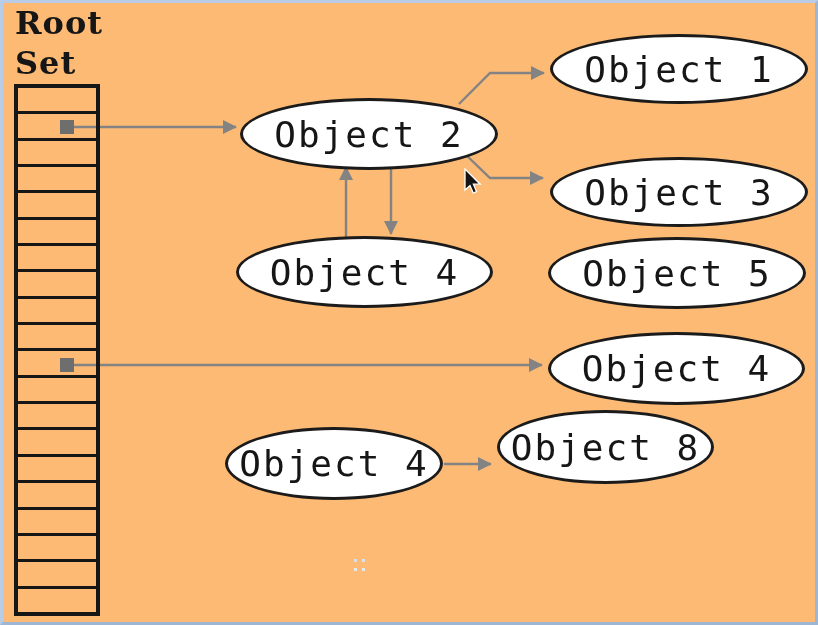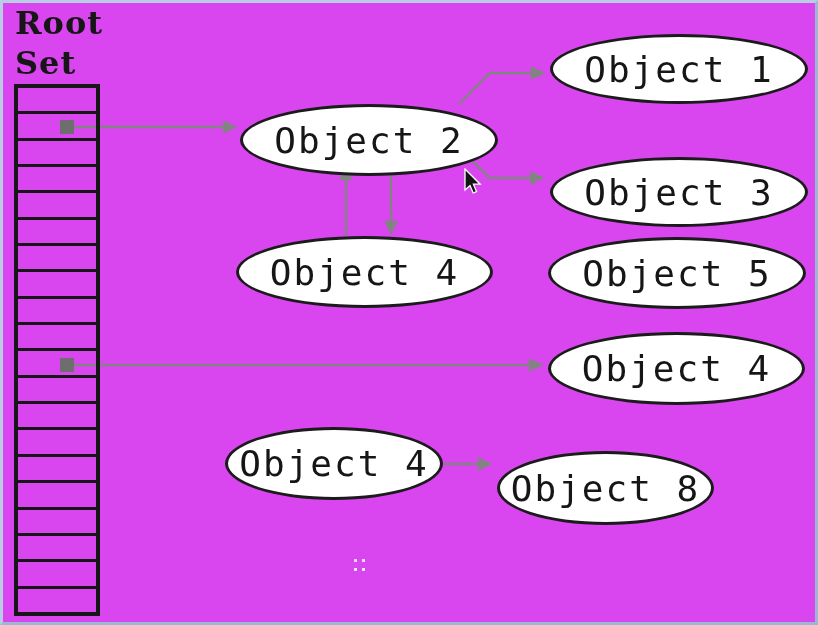--- a/index.html
+++ b/index.html
@@ -8,21 +8,21 @@
     --pointer-square:#6e6e6e;
     --frame-border-light:#b9cce6;
     --frame-border-dark:#9db6d4;
     --ink:#161616;
   }
   html,body{margin:0;padding:0;background:#fff;}
   #frame{
     position:relative;
     width:818px;height:625px;
     box-sizing:border-box;
-    background:#d946ef;
+    background:#fdba74;
     border-top:3px solid var(--frame-border-light);
     border-left:3px solid var(--frame-border-light);
     border-right:3px solid var(--frame-border-dark);
     border-bottom:3px solid var(--frame-border-dark);
     overflow:hidden;
     font-family:"DejaVu Sans Mono","Liberation Mono",monospace;
   }
   .rootset-label{
     position:absolute;left:12px;top:0px;
     font-family:"DejaVu Serif","Liberation Serif",serif;
@@ -48,27 +48,27 @@
   .node{
     position:absolute;box-sizing:border-box;
     border:3px solid var(--node-border);
     border-radius:50%;
     background:#fff;
     display:flex;align-items:center;justify-content:center;
     font-size:36px;letter-spacing:2px;color:var(--ink);
     white-space:pre;
   }
   .o1{left:547px;top:31px;width:258px;height:70px;}
-  .o2{left:237px;top:101px;width:258px;height:72px;}
+  .o2{left:237px;top:95px;width:258px;height:72px;}
   .o3{left:547px;top:154px;width:258px;height:70px;}
   .o4{left:233px;top:233px;width:257px;height:72px;}
   .o5{left:545px;top:234px;width:258px;height:72px;text-align:center;}
   .o6{left:545px;top:329px;width:257px;height:73px;}
   .o7{left:222px;top:424px;width:218px;height:73px;}
-  .o8{left:494px;top:448px;width:217px;height:74px;}
+  .o8{left:494px;top:407px;width:217px;height:74px;}
   .artifact{
     position:absolute;left:351px;top:556px;width:3px;height:3px;
     background:#dcdee3;
     box-shadow:8px 0 0 #dfe1e6,0 9px 0 #e6e8ec,8px 9px 0 #e6e8ec;
   }
   #cursor{position:absolute;left:461px;top:165px;pointer-events:none;}
 </style>
 </head>
 <body>
 

